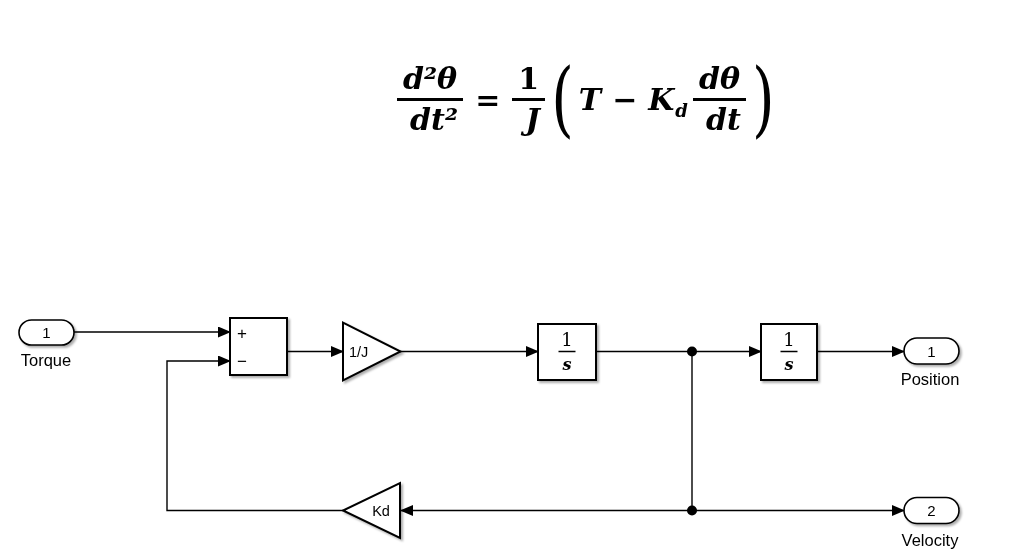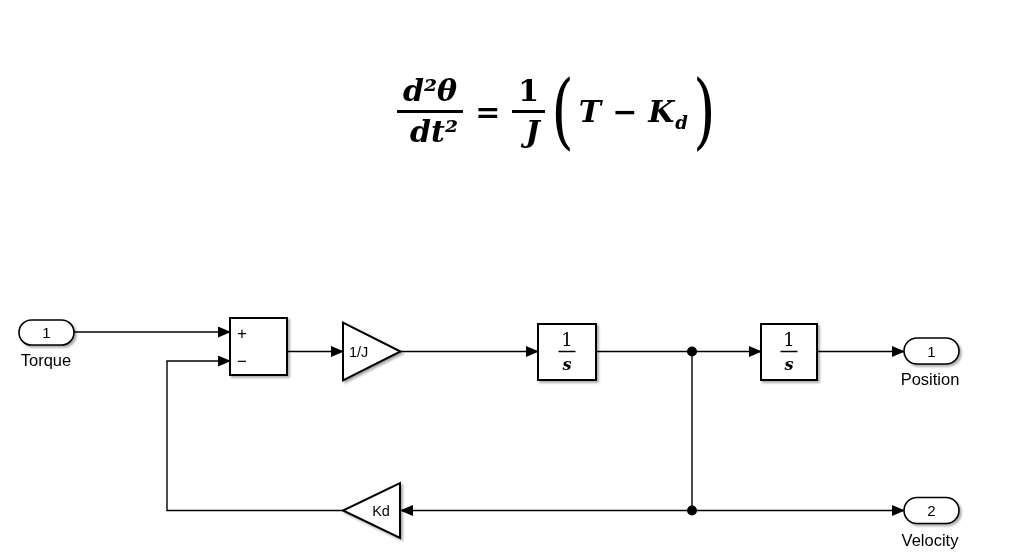--- a/index.html
+++ b/index.html
@@ -8,21 +8,21 @@
     --fill:#ffffff;
     --background:#ffffff;
     --shadow:rgba(0,0,0,0.32);
   }
   *{margin:0;padding:0;box-sizing:border-box;}
   html,body{width:1021px;height:553px;background:var(--background);overflow:hidden;}
   .stage{position:relative;width:1021px;height:553px;background:var(--background);}
 
   
   .equation{
-    position:absolute;left:394px;top:62px;height:98px;
+    position:absolute;left:394px;top:50px;height:98px;
     display:flex;align-items:center;
     font-family:"DejaVu Serif",serif;font-weight:bold;font-size:30px;
     color:var(--text);white-space:nowrap;text-align:center;
   }
   .it{font-style:italic;}
   .frac{display:inline-flex;flex-direction:column;align-items:center;line-height:1.12;margin:0 3px;}
   .frac .num{padding:0 6px 2px;border-bottom:3px solid var(--text);}
   .frac .den{padding-top:2px;margin-left:8px;}
   .op{margin:0 9px;}
   .var{margin:0 2px;}
@@ -61,20 +61,24 @@
     </div>
     <span class="op">=</span>
     <div class="frac">
       <span class="num">1</span>
       <span class="den it">J</span>
     </div>
     <span class="paren">(</span>
     <span class="var it">T</span>
     <span class="op">−</span>
     <span class="var it kd"><span>K</span><sub class="it">d</sub></span>
+    <div class="frac">
+      <span class="num it">dθ</span>
+      <span class="den it">dt</span>
+    </div>
     <span class="paren">)</span>
   </div>
 
   <svg class="canvas" width="1021" height="553" viewBox="0 0 1021 553">
     <defs>
       <marker id="arrow" markerUnits="userSpaceOnUse" markerWidth="13" markerHeight="11" refX="12" refY="5.5" orient="auto">
         <polygon points="0,0 13,5.5 0,11" fill="#000000"></polygon>
       </marker>
     </defs>
 

